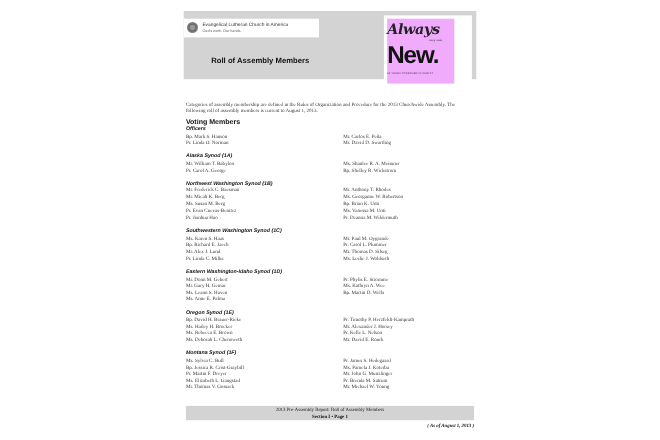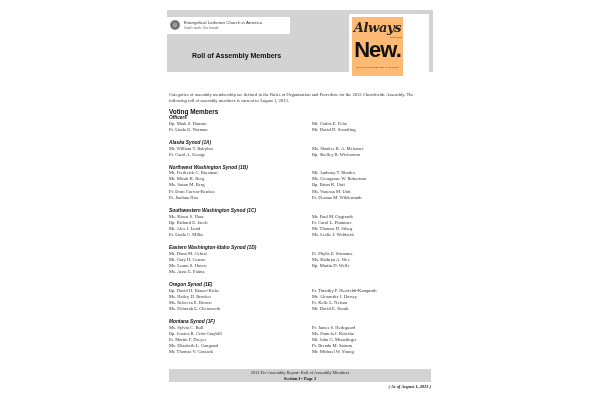--- a/index.html
+++ b/index.html
@@ -9,21 +9,21 @@
   }
   .page { position: absolute; left: 167px; top: 0; width: 266px; height: 400px; background: #fff; }
   .header-band { position: absolute; left: 0; top: 10px; width: 266px; height: 62px; background: #d3d3d3; }
   .logo-box { position: absolute; left: 0; top: 17px; width: 123px; height: 17px; background: #fff; }
   .elca-icon { position: absolute; left: 3px; top: 3px; width: 10px; height: 10px; border-radius: 50%; background: #777;
     background-image: radial-gradient(circle, #999 2px, #666 3px, #888 5px); }
   .elca-name { position: absolute; left: 17px; top: 3px; font-family: "Liberation Sans", sans-serif; font-size: 4.4px; color: #333; white-space: nowrap; }
   .elca-tag { position: absolute; left: 17px; top: 9px; font-family: "Liberation Sans", sans-serif; font-size: 3.4px; color: #666; white-space: nowrap; }
   .doc-title { position: absolute; left: 25px; top: 52px; font-family: "Liberation Sans", sans-serif; font-weight: bold; font-size: 7px; color: #111; white-space: nowrap; }
   .always-frame { position: absolute; left: 182px; top: 14px; width: 80px; height: 64px; background: #fff; }
-  .always-box { position: absolute; left: 185px; top: 17px; width: 51px; height: 59px; background: #fdba74; text-align: center; }
+  .always-box { position: absolute; left: 185px; top: 17px; width: 61px; height: 59px; background: #f0abfc; text-align: left; }
   .always-word { position: absolute; left: 0; right: 0; top: 3px; font-family: "DejaVu Serif", serif; font-style: italic; font-weight: bold; font-size: 13px; color: #222; letter-spacing: -0.3px; }
   .always-small { position: absolute; left: 38px; top: 19px; font-family: "Liberation Sans", sans-serif; font-size: 2.3px; color: #444; }
   .new-word { position: absolute; left: 0; right: 0; top: 20px; font-family: "Liberation Sans", sans-serif; font-weight: bold; font-size: 22px; color: #111; letter-spacing: -1px; }
   .always-foot { position: absolute; left: 0; right: 0; top: 49px; font-family: "Liberation Sans", sans-serif; font-size: 2.3px; color: #444; letter-spacing: 0.2px; }
   .intro { position: absolute; left: 2px; top: 92px; width: 262px; font-size: 4.6px; line-height: 6px; color: #333; }
   .section-h { position: absolute; left: 2px; font-family: "Liberation Sans", sans-serif; font-weight: bold; color: #111; white-space: nowrap; }
   .voting { top: 108px; font-size: 6.4px; }
   .group-h { position: absolute; left: 2px; font-family: "Liberation Sans", sans-serif; font-weight: bold; font-style: italic; font-size: 4.8px; color: #111; white-space: nowrap; }
   .col { position: absolute; font-size: 4.6px; line-height: 6.2px; color: #333; white-space: nowrap; }
   .col div { height: 6.2px; }

